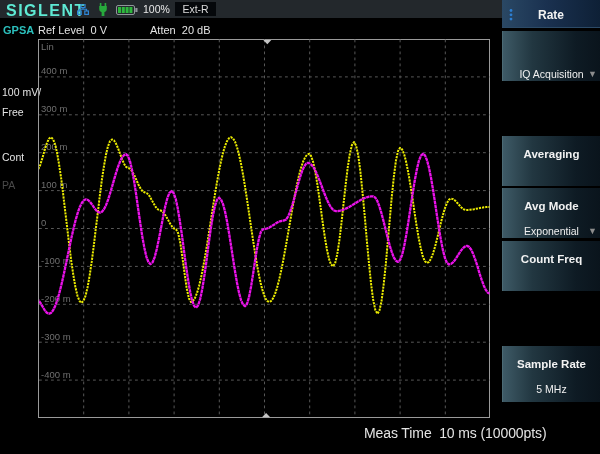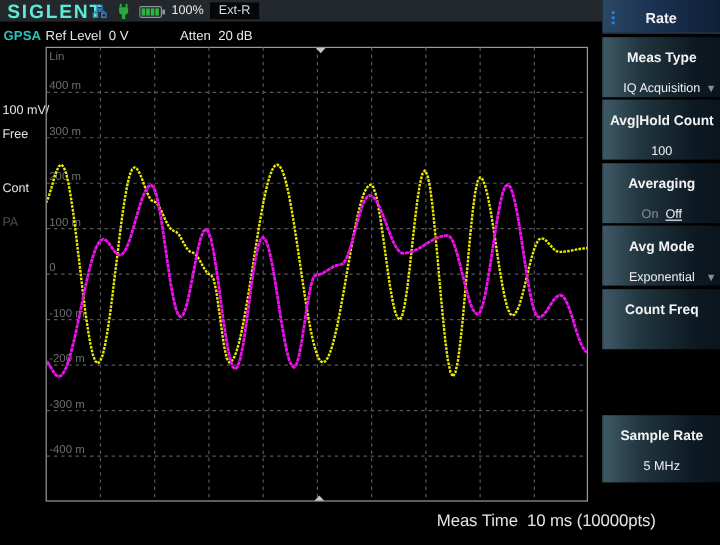--- a/index.html
+++ b/index.html
@@ -98,30 +98,24 @@
 <svg id="dotsvg" style="position:absolute;left:509px;top:9px;z-index:9" width="4" height="14" viewBox="0 0 4 14">
 <circle cx="2" cy="1.5" r="1.4" fill="#2d7fd3"></circle>
       <circle cx="2" cy="5.8" r="1.4" fill="#2d7fd3"></circle>
       <circle cx="2" cy="10.1" r="1.4" fill="#2d7fd3"></circle>
 </svg>
 <div id="panel">
 <div id="phead">
         <div class="tt">Rate</div>
       </div>
 <div class="btn" style="top:31.0px;height:50.0px">
-<div class="bt">Meas Type</div>
         <div class="bv">IQ Acquisition<span class="dd">▼</span></div>
-      </div>
-<div class="btn" style="top:83.4px;height:50.0px">
-<div class="bt">Avg|Hold Count</div>
-        <div class="bv">100</div>
       </div>
 <div class="btn" style="top:135.9px;height:50.0px">
 <div class="bt">Averaging</div>
-        <div class="bv"><span style="color:#8f8f8f">On</span>&nbsp; <span style="color:#f0f0f0;text-decoration:underline">Off</span></div>
       </div>
 <div class="btn" style="top:188.3px;height:50.0px">
 <div class="bt">Avg Mode</div>
         <div class="bv">Exponential<span class="dd">▼</span></div>
       </div>
 <div class="btn" style="top:240.7px;height:50.0px">
 <div class="bt">Count Freq</div>
       </div>
 <div class="btn" style="top:345.6px;height:56px">
 <div class="bt">Sample Rate</div>

